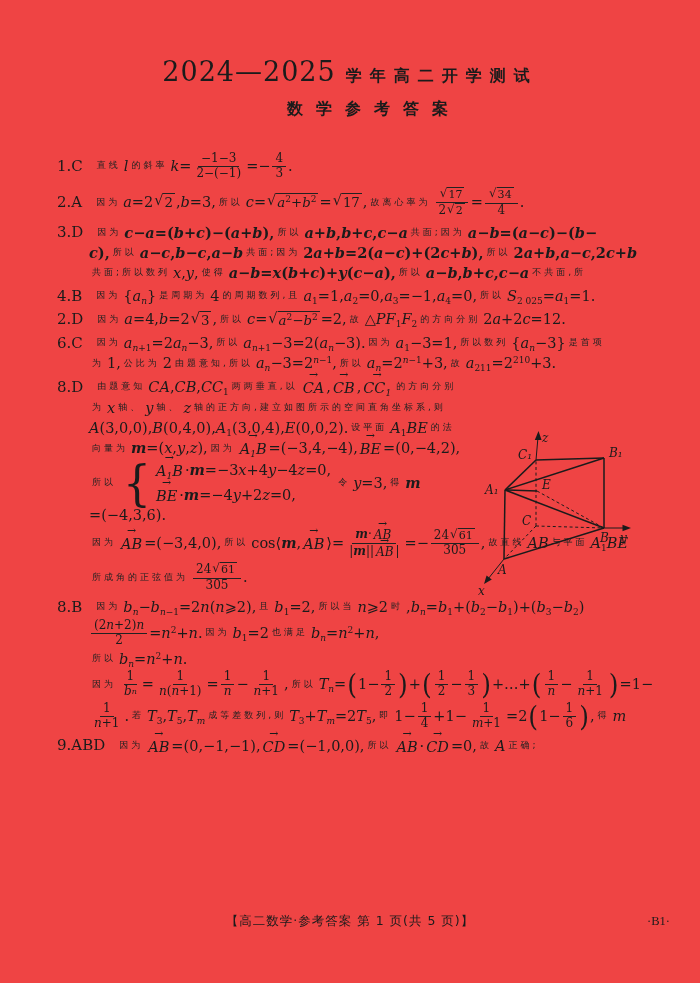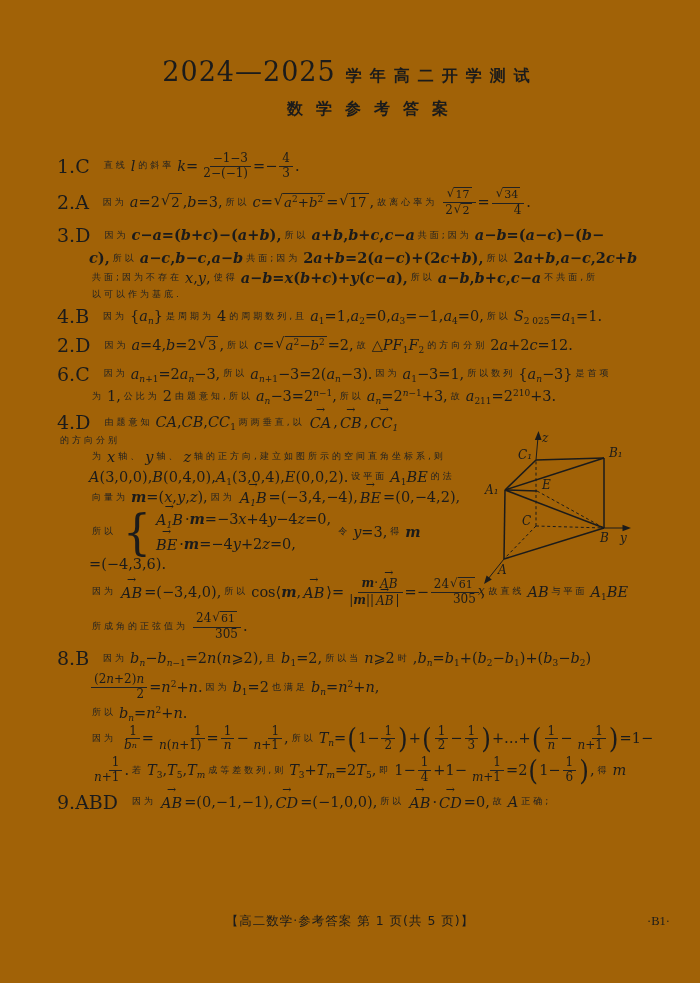--- a/index.html
+++ b/index.html
@@ -1,44 +1,44 @@
 <!DOCTYPE html>
 <html><head>
 <meta charset="utf-8">
 <style>
   html,body{margin:0;padding:0;}
   body{width:700px;height:983px;background:#ffffff;overflow:hidden;}
-  .page{position:relative;width:700px;height:983px;background:#a16207;color:#1b1b1b;
+  .page{position:relative;width:700px;height:983px;background:#ef4444;color:#1b1b1b;
         font-family:"DejaVu Serif","DejaVu Sans",serif;overflow:hidden;}
 
   
   .title{text-align:center;padding-top:56px;white-space:nowrap;}
   .t-year{font-size:27px;letter-spacing:1px;font-family:"DejaVu Serif",serif;}
   .t-cn1{font-size:16px;font-weight:bold;letter-spacing:8px;margin-left:10px;
          font-family:"DejaVu Sans","Liberation Sans",sans-serif;}
   .title2{text-align:center;font-size:16px;font-weight:bold;letter-spacing:13px;margin-top:12px;
           font-family:"DejaVu Sans","Liberation Sans",sans-serif;margin-left:48px;}
 
   
   .content{position:absolute;left:57px;right:20px;top:150px;}
   .item{margin-bottom:4px;}
   .ln{display:flex;align-items:center;flex-wrap:wrap;margin:1px 0;font-size:14.5px;line-height:1.3;}
   .ln.cont{padding-left:32px;}
   .ln.nw{max-width:404px;}
-  .no{margin-right:11px;white-space:nowrap;font-size:19px;}
+  .no{margin-right:11px;white-space:nowrap;font-size:15px;}
   .cn{font-size:9px;letter-spacing:3px;margin:0 3px;white-space:nowrap;color:#222;
       font-family:"DejaVu Sans","Liberation Sans",sans-serif;align-self:center;}
   .mt{white-space:nowrap;font-family:"DejaVu Serif",serif;}
   .mt i{font-style:italic;}
   .bd{font-weight:bold;}
   sub,sup{font-size:9px;line-height:0;}
   sub{vertical-align:-3px;}
   sup{vertical-align:5px;}
 
-  .frac{display:inline-flex;flex-direction:column;align-items:flex-end;font-size:12px;
+  .frac{display:inline-flex;flex-direction:column;align-items:center;font-size:12px;
         line-height:1.15;margin:1px 2px;}
   .frac sub,.frac sup{font-size:8px;}
   .fpart{padding:0 3px;text-align:center;white-space:nowrap;display:inline-flex;
          align-items:center;justify-content:center;font-family:"DejaVu Serif",serif;}
   .frn{border-bottom:1px solid #222;}
 
   .sqrt{display:inline-flex;align-items:flex-start;margin:0 1px;white-space:nowrap;}
   .rad{line-height:1.05;}
   .sqb{border-top:1px solid #222;padding:0 2px 0 1px;font-size:0.92em;line-height:1.3;}
 
@@ -159,30 +159,27 @@
         <div class="ln cont">
           <span class="mt bd"><i>c</i>),</span>
           <span class="cn">所以</span>
           <span class="mt bd"><i>a</i>−<i>c</i>,<i>b</i>−<i>c</i>,<i>a</i>−<i>b</i></span>
           <span class="cn">共面;因为</span>
           <span class="mt bd">2<i>a</i>+<i>b</i>=2(<i>a</i>−<i>c</i>)+(2<i>c</i>+<i>b</i>),</span>
           <span class="cn">所以</span>
           <span class="mt bd">2<i>a</i>+<i>b</i>,<i>a</i>−<i>c</i>,2<i>c</i>+<i>b</i></span>
         </div>
         <div class="ln cont">
-          <span class="cn">共面;因为不存在</span>
+          <span class="cn">共面;所以数列</span>
           <span class="mt"><i>x</i>,<i>y</i>,</span>
           <span class="cn">使得</span>
           <span class="mt bd"><i>a</i>−<i>b</i>=<i>x</i>(<i>b</i>+<i>c</i>)+<i>y</i>(<i>c</i>−<i>a</i>),</span>
           <span class="cn">所以</span>
           <span class="mt bd"><i>a</i>−<i>b</i>,<i>b</i>+<i>c</i>,<i>c</i>−<i>a</i></span>
           <span class="cn">不共面,所</span>
-        </div>
-        <div class="ln cont">
-          <span class="cn">以可以作为基底.</span>
         </div>
       </div>
       <div class="item">
         <div class="ln">
           <span class="no">4.B</span>
           <span class="cn">因为</span>
           <span class="mt">{<i>a</i><sub><i>n</i></sub>}</span>
           <span class="cn">是周期为</span>
           <span class="mt">4</span>
           <span class="cn">的周期数列,且</span>
@@ -235,21 +232,21 @@
           <span class="cn">由题意知,所以</span>
           <span class="mt"><i>a</i><sub><i>n</i></sub>−3=2<sup><i>n</i>−1</sup>,</span>
           <span class="cn">所以</span>
           <span class="mt"><i>a</i><sub><i>n</i></sub>=2<sup><i>n</i>−1</sup>+3,</span>
           <span class="cn">故</span>
           <span class="mt"><i>a</i><sub>211</sub>=2<sup>210</sup>+3.</span>
         </div>
       </div>
       <div class="item">
         <div class="ln nw">
-          <span class="no">4.D</span>
+          <span class="no">8.D</span>
           <span class="cn">由题意知</span>
           <span class="mt"><i>CA</i>,<i>CB</i>,<i>CC</i><sub>1</sub></span>
           <span class="cn">两两垂直,以</span>
           <span class="vec"><i>CA</i></span>
           <span class="mt">,</span>
           <span class="vec"><i>CB</i></span>
           <span class="mt">,</span>
           <span class="vec"><i>CC</i><sub>1</sub></span>
           <span class="cn">的方向分别</span>
         </div>

